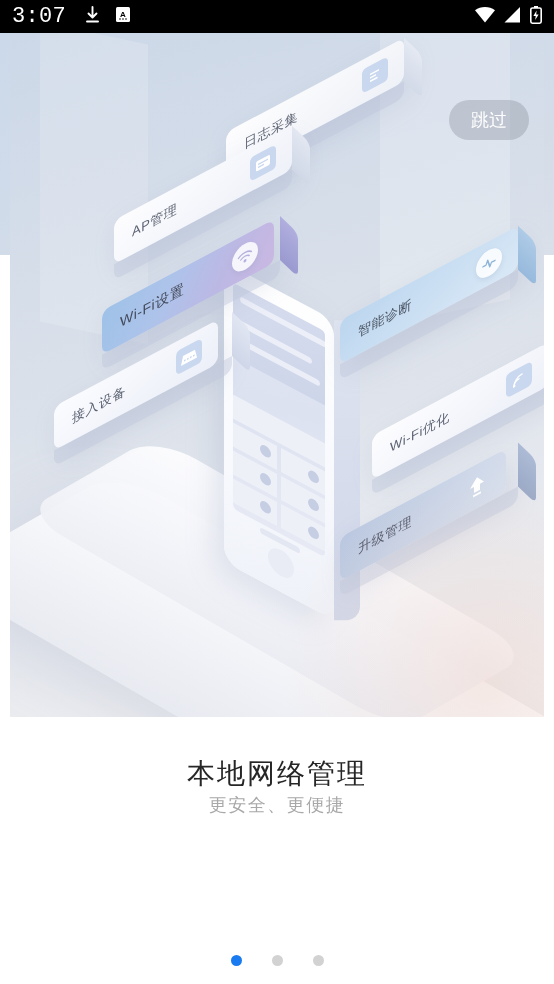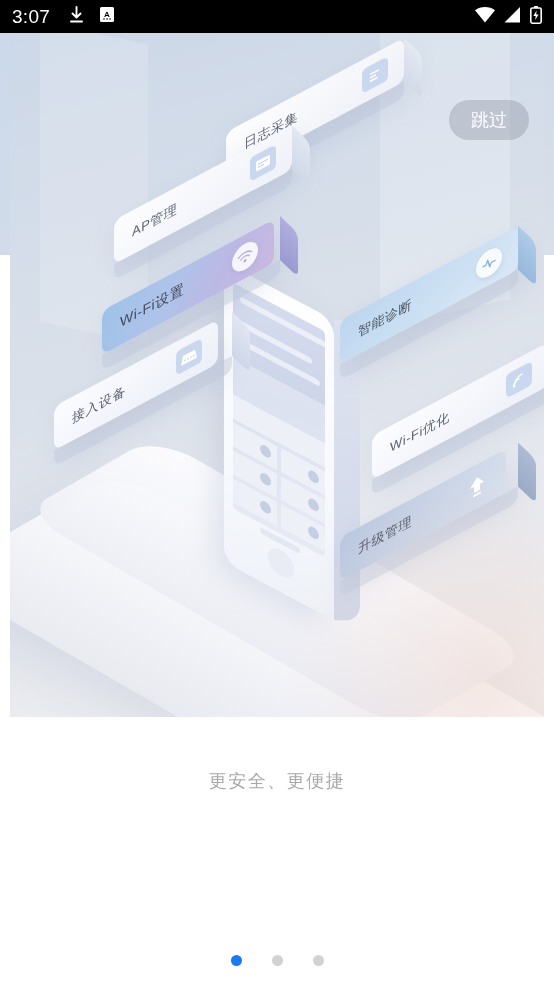--- a/index.html
+++ b/index.html
@@ -11,21 +11,21 @@
     position:relative;
   }
 
   
   .status-bar{
     position:absolute; top:0; left:0; width:554px; height:33px;
     background:#000; color:#fff;
     display:flex; align-items:center; padding:0 12px;
     z-index:50;
   }
-  .sb-time{ font-size:19px; letter-spacing:.3px; font-weight:400; }
+  .sb-time{ font-size:22px; letter-spacing:.3px; font-weight:400;font-family:Liberation Mono, monospace; }
   .sb-left-icons{ display:flex; align-items:center; gap:14px; margin-left:18px; }
   .sb-spacer{ flex:1 1 auto; }
   .sb-right-icons{ display:flex; align-items:center; gap:9px; }
   .ic{ display:block; }
 
   
   .hero{
     position:absolute; top:33px; left:0; width:554px; height:684px;
     overflow:hidden; background:#ffffff;
   }
@@ -178,21 +178,21 @@
   }
 
   
   .caption{
     position:absolute; left:0; top:755px; width:554px; text-align:center;
   }
   .caption .title{
     font-size:28px; color:#262626; letter-spacing:2px; font-weight:400;
   }
   .caption .subtitle{
-    margin-top:14px; font-size:18px; color:#a8a8a8; letter-spacing:1.5px;
+    font-size:18px; color:#a8a8a8; letter-spacing:1.5px;
   }
 
   
   .dots{
     position:absolute; left:0; top:955px; width:554px;
     display:flex; justify-content:center; align-items:center; gap:30px;
   }
   .dot{ width:11px; height:11px; border-radius:50%; background:#d2d2d2; cursor:pointer; }
   .dot.active{ background:#1a7bf0; }
 </style>
@@ -390,20 +390,21 @@
           </svg>
       </span>
     </div>
 
   </div>
 
   <button class="skip-btn">跳过</button>
 </div>
 
 <div class="caption">
+  <div class="title">本地网络管理</div>
   <div class="subtitle">更安全、更便捷</div>
 </div>
 
 <div class="dots">
   <span class="dot active"></span>
   <span class="dot"></span>
   <span class="dot"></span>
 </div>
 
 </body></html>

